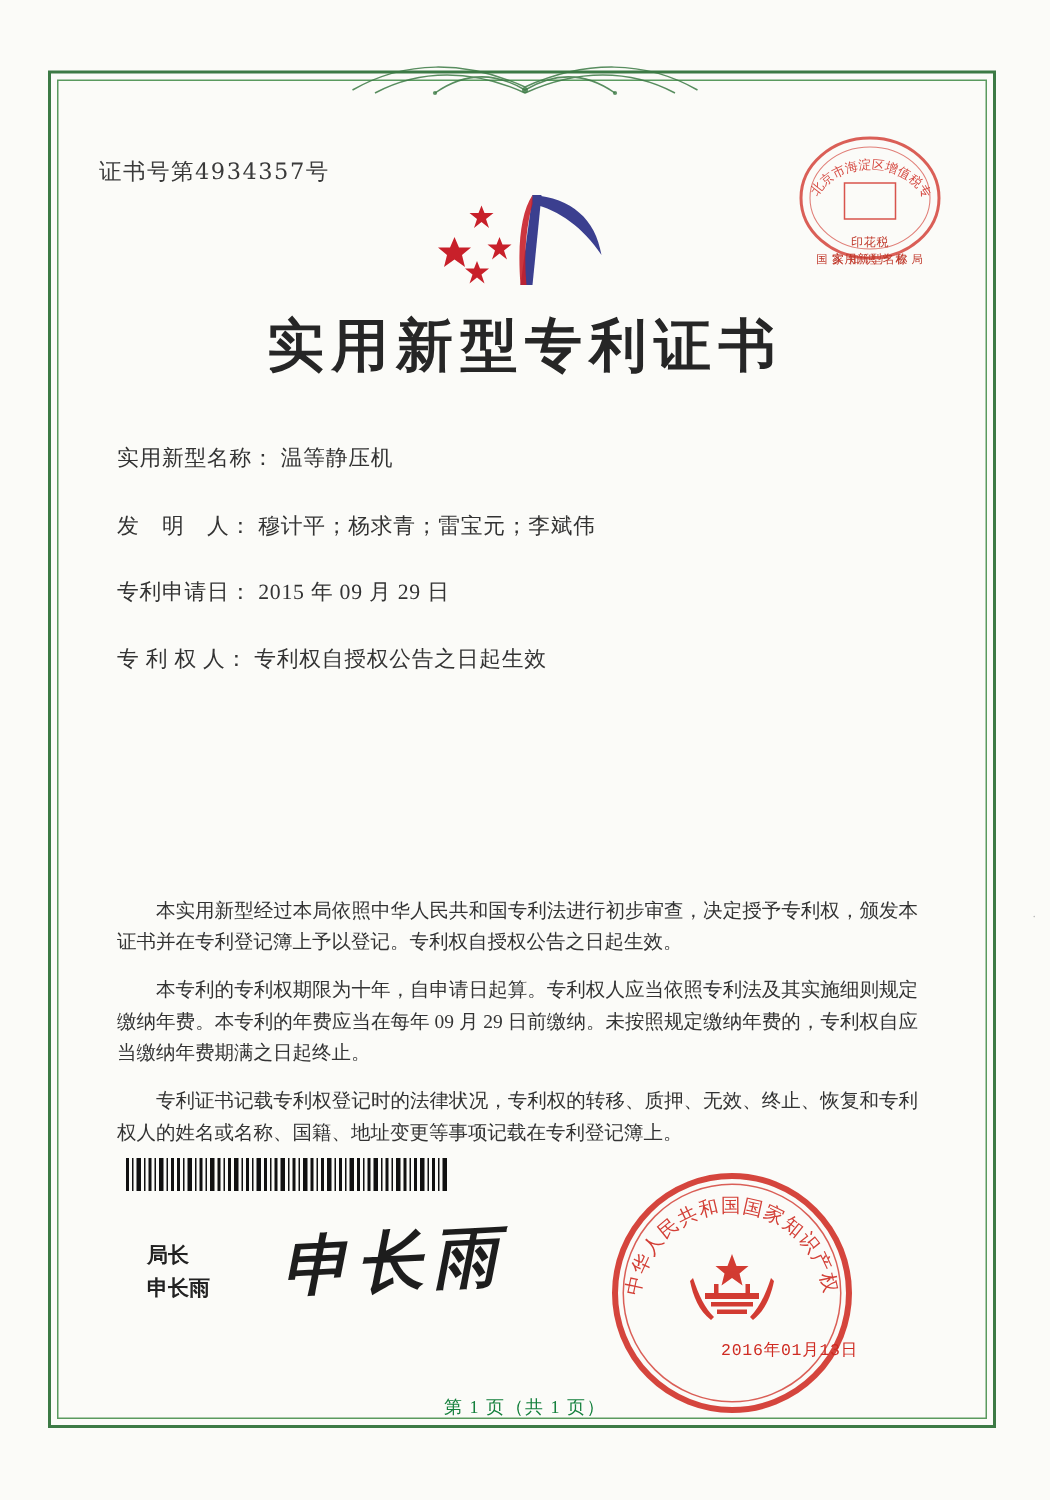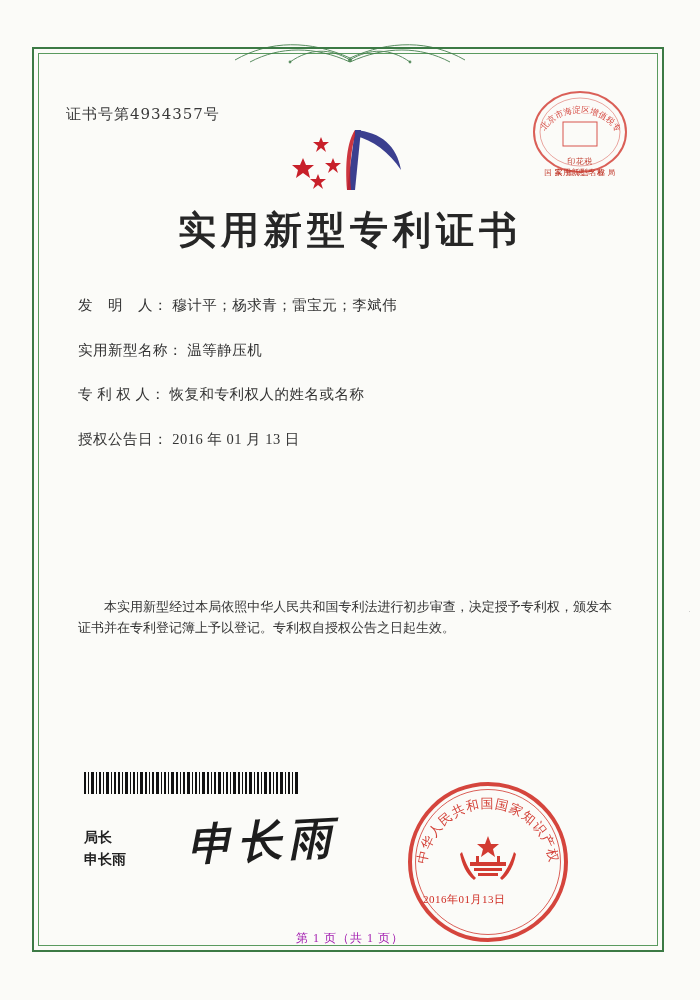--- a/index.html
+++ b/index.html
@@ -144,21 +144,21 @@
     position: absolute;
     left: 84px;
     top: 772px;
     width: 216px;
     height: 22px;
   }
 
   
   .sig-label {
     position: absolute;
-    left: 84px;
+    left: 98px;
     top: 826px;
     font-size: 14px;
     line-height: 22px;
     color: #222;
     font-weight: bold;
     font-family: "DejaVu Serif", serif;
   }
   .sig-script {
     position: absolute;
     left: 188px;
@@ -203,39 +203,39 @@
     left: 0; top: 0;
     width: 160px; height: 160px;
   }
   .seal-emblem {
     position: absolute;
     left: 48px; top: 50px;
     width: 64px; height: 58px;
   }
   .seal-date {
     position: absolute;
-    left: 15px;
+    left: 4px;
     top: 110px;
     width: 160px;
-    text-align: left;
+    text-align: right;
     font-size: 11px;
     color: #cf2b22;
-    font-family: Liberation Serif, serif;
+    font-family: Liberation Mono, monospace;
     letter-spacing: 0.5px;
   }
 
   
   .footer {
     position: absolute;
     left: 0;
     top: 930px;
     width: 700px;
     text-align: center;
     font-size: 12px;
-    color: #a21caf;
+    color: #15803d;
     letter-spacing: 1px;
   }
 
   .tiny-mark {
     position: absolute;
     left: 688px;
     top: 606px;
     font-size: 9px;
     color: #bbb;
   }
@@ -292,47 +292,49 @@
     <div class="st-line" style="top:42px;">印花税</div>
     <div class="st-line" style="top:53px;">实用新型名称</div>
     <div class="st-line" style="top:54px;font-size:7.5px;">国 家 知 识 产 权 局</div>
   </div>
 
   <div class="title">实用新型专利证书</div>
 
   <div class="fields">
 
     <div class="field-row">
+      <span class="field-label">实用新型名称：</span>
+      <span class="field-value">温等静压机</span>
+    </div>
+
+    <div class="field-row">
       <span class="field-label">发　明　人：</span>
       <span class="field-value">穆计平；杨求青；雷宝元；李斌伟</span>
     </div>
 
+
     <div class="field-row">
-      <span class="field-label">实用新型名称：</span>
-      <span class="field-value">温等静压机</span>
+      <span class="field-label">专利申请日：</span>
+      <span class="field-value">2015 年 09 月 29 日</span>
     </div>
-
-
 
     <div class="field-row">
       <span class="field-label">专 利 权 人：</span>
-      <span class="field-value">恢复和专利权人的姓名或名称</span>
+      <span class="field-value">专利权自授权公告之日起生效</span>
     </div>
 
-    <div class="field-row">
-      <span class="field-label">授权公告日：</span>
-      <span class="field-value">2016 年 01 月 13 日</span>
-    </div>
 
   </div>
 
   <div class="tiny-mark">·</div>
 
   <div class="paragraphs">
     <p>本实用新型经过本局依照中华人民共和国专利法进行初步审查，决定授予专利权，颁发本证书并在专利登记簿上予以登记。专利权自授权公告之日起生效。</p>
+    <p>本专利的专利权期限为十年，自申请日起算。专利权人应当依照专利法及其实施细则规定缴纳年费。本专利的年费应当在每年 09 月 29 日前缴纳。未按照规定缴纳年费的，专利权自应当缴纳年费期满之日起终止。</p>
+    <p>专利证书记载专利权登记时的法律状况，专利权的转移、质押、无效、终止、恢复和专利权人的姓名或名称、国籍、地址变更等事项记载在专利登记簿上。</p>
   </div>
 
   <div class="barcode">
     <svg width="216" height="22" viewBox="0 0 216 22">
       <g fill="#111">
         <rect x="0" y="0" width="2" height="22"></rect>
           <rect x="4" y="0" width="1" height="22"></rect>
         <rect x="7" y="0" width="3" height="22"></rect>
           <rect x="12" y="0" width="1" height="22"></rect>
         <rect x="15" y="0" width="2" height="22"></rect>

